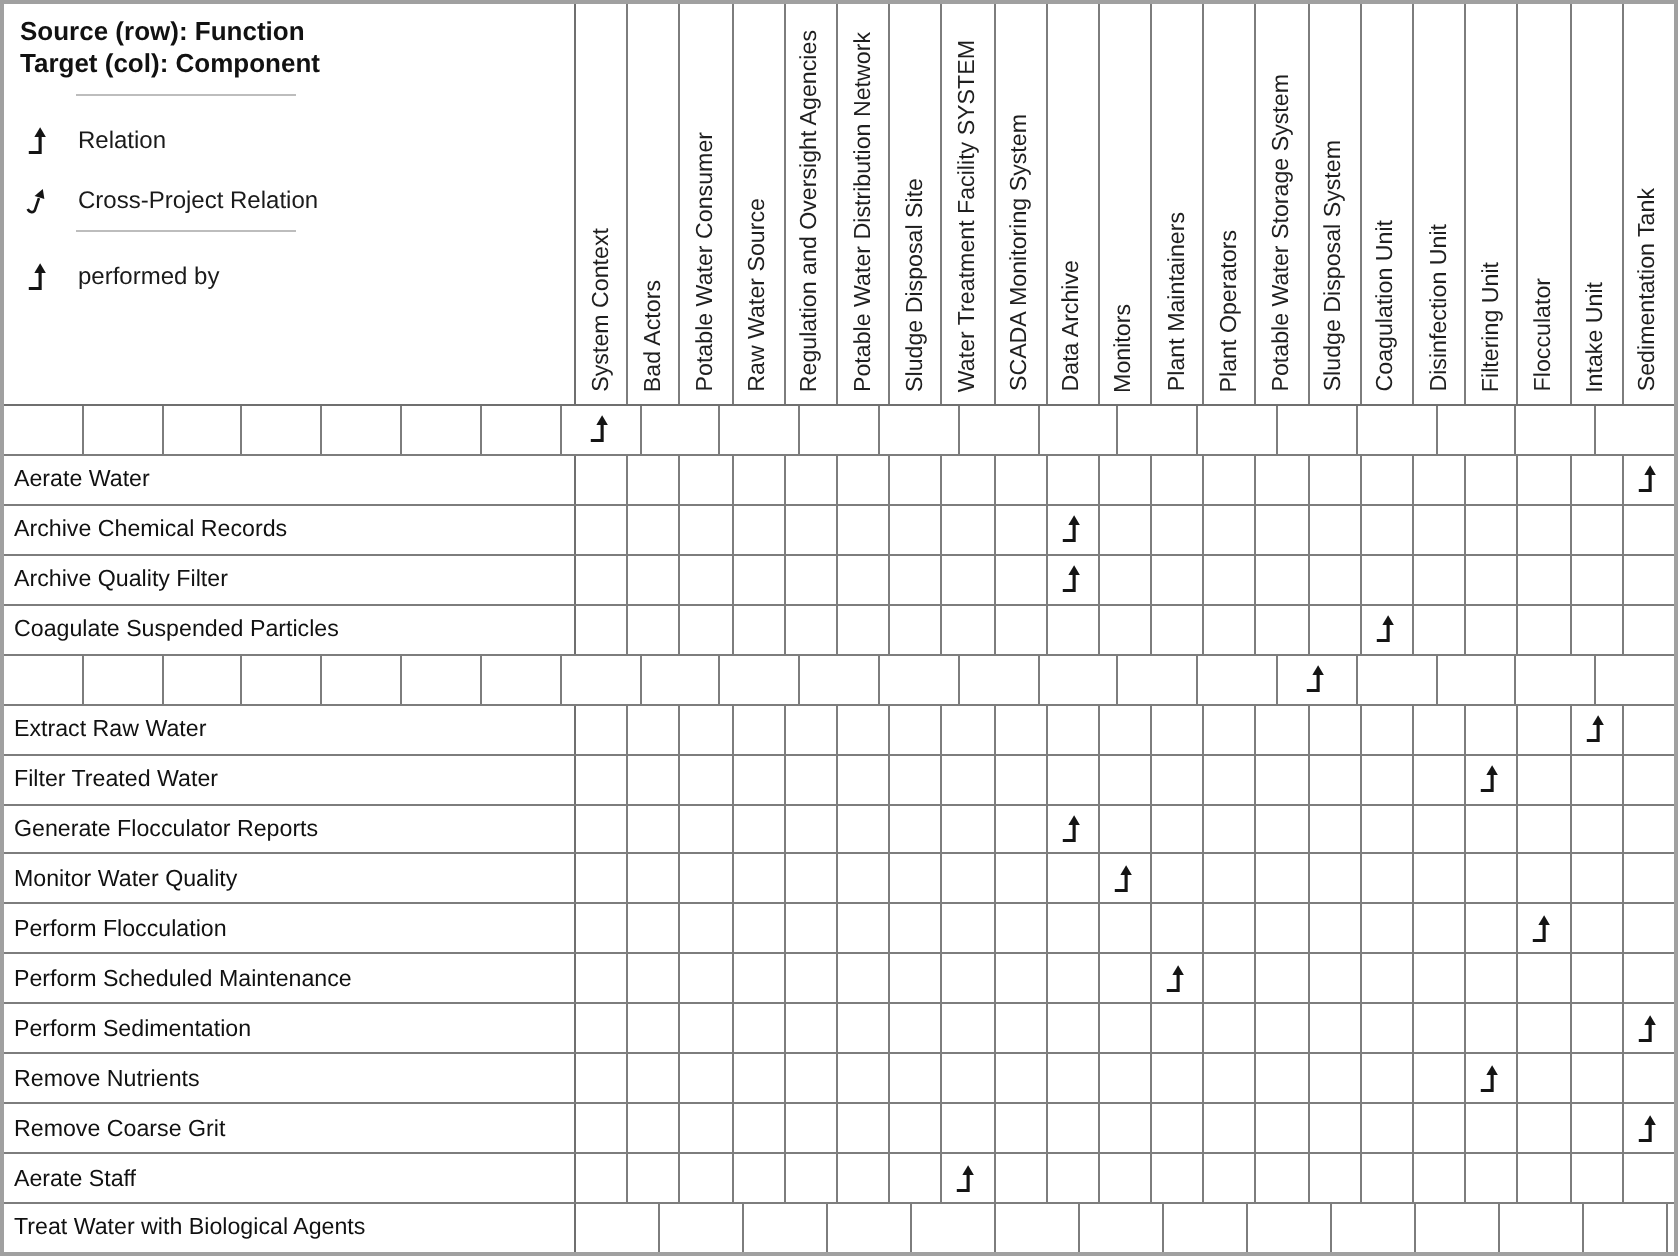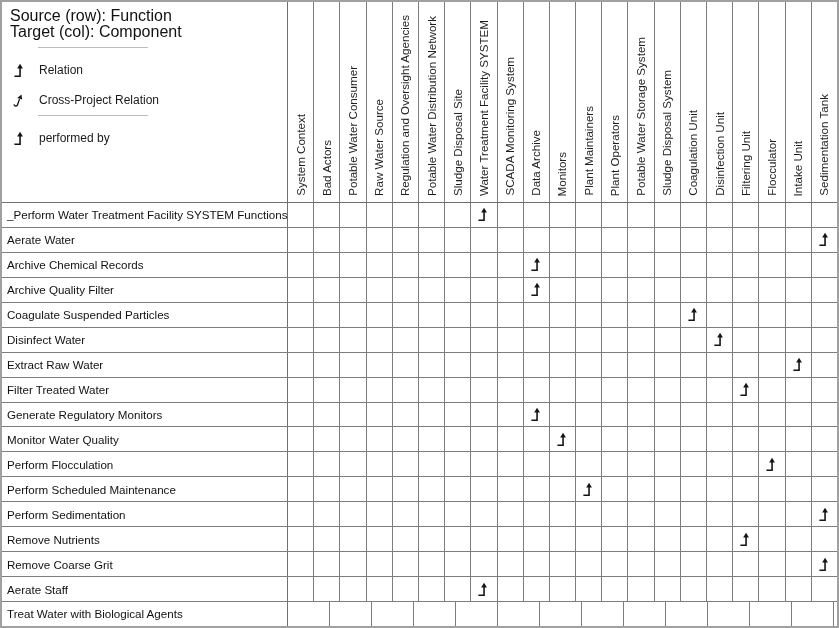--- a/index.html
+++ b/index.html
@@ -24,22 +24,22 @@
     border-bottom: 1px solid #6f6f6f;
   }
   .corner-cell {
     width: 286px;
     flex: 0 0 286px;
     border-right: 1px solid #6f6f6f;
     padding: 6px 8px;
     overflow: hidden;
   }
   .legend-bold {
-    font-size: 16px;
-    font-weight: normal;
+    font-size: 13px;
+    font-weight: bold;
     color: #111;
     line-height: 16px;
     white-space: nowrap;
   }
   .legend-divider {
     height: 1px;
     background: #bdbdbd;
     margin: 7px 0 7px 28px;
     width: 110px;
   }
@@ -217,21 +217,20 @@
           <span>Intake Unit</span>
         </div>
         <div class="col-header">
           <span>Sedimentation Tank</span>
         </div>
       </div>
   </div>
 
   <div class="matrix-body">
       <div class="matrix-row">
-        <div class="row-label">_Perform Water Treatment Facility SYSTEM Functions</div>
         <div class="matrix-cell"></div>
         <div class="matrix-cell"></div>
         <div class="matrix-cell"></div>
         <div class="matrix-cell"></div>
         <div class="matrix-cell"></div>
         <div class="matrix-cell"></div>
         <div class="matrix-cell"></div>
         <div class="matrix-cell">
           <span class="cell-icon">
             <svg viewBox="0 0 14 16" width="13" height="15">
@@ -372,21 +371,20 @@
             </svg>
           </span>
         </div>
         <div class="matrix-cell"></div>
         <div class="matrix-cell"></div>
         <div class="matrix-cell"></div>
         <div class="matrix-cell"></div>
         <div class="matrix-cell"></div>
       </div>
       <div class="matrix-row">
-        <div class="row-label">Disinfect Water</div>
         <div class="matrix-cell"></div>
         <div class="matrix-cell"></div>
         <div class="matrix-cell"></div>
         <div class="matrix-cell"></div>
         <div class="matrix-cell"></div>
         <div class="matrix-cell"></div>
         <div class="matrix-cell"></div>
         <div class="matrix-cell"></div>
         <div class="matrix-cell"></div>
         <div class="matrix-cell"></div>
@@ -465,21 +463,21 @@
               <path d="M1.5 14.2 L7.6 14.2 L7.6 5.2" fill="none" stroke="#141414" stroke-width="1.7"></path>
               <path d="M7.6 0.6 L4.5 5.8 L10.7 5.8 Z" fill="#141414"></path>
             </svg>
           </span>
         </div>
         <div class="matrix-cell"></div>
         <div class="matrix-cell"></div>
         <div class="matrix-cell"></div>
       </div>
       <div class="matrix-row">
-        <div class="row-label">Generate Regulatory Monitors</div>
+        <div class="row-label">Generate Flocculator Reports</div>
         <div class="matrix-cell"></div>
         <div class="matrix-cell"></div>
         <div class="matrix-cell"></div>
         <div class="matrix-cell"></div>
         <div class="matrix-cell"></div>
         <div class="matrix-cell"></div>
         <div class="matrix-cell"></div>
         <div class="matrix-cell"></div>
         <div class="matrix-cell"></div>
         <div class="matrix-cell">

